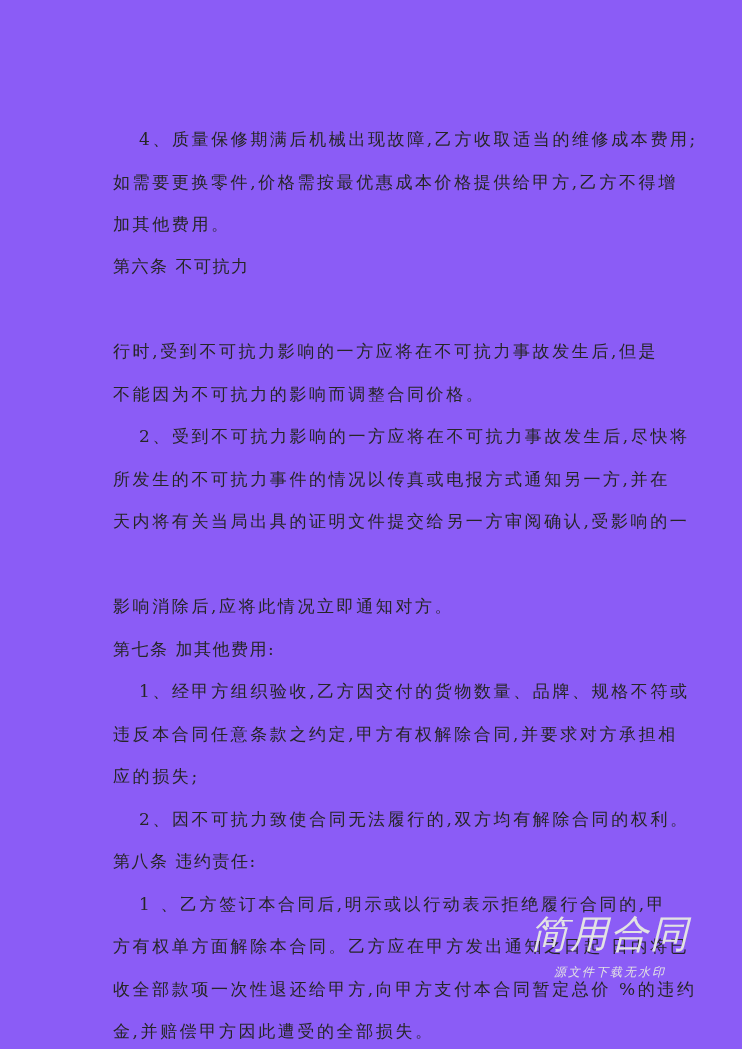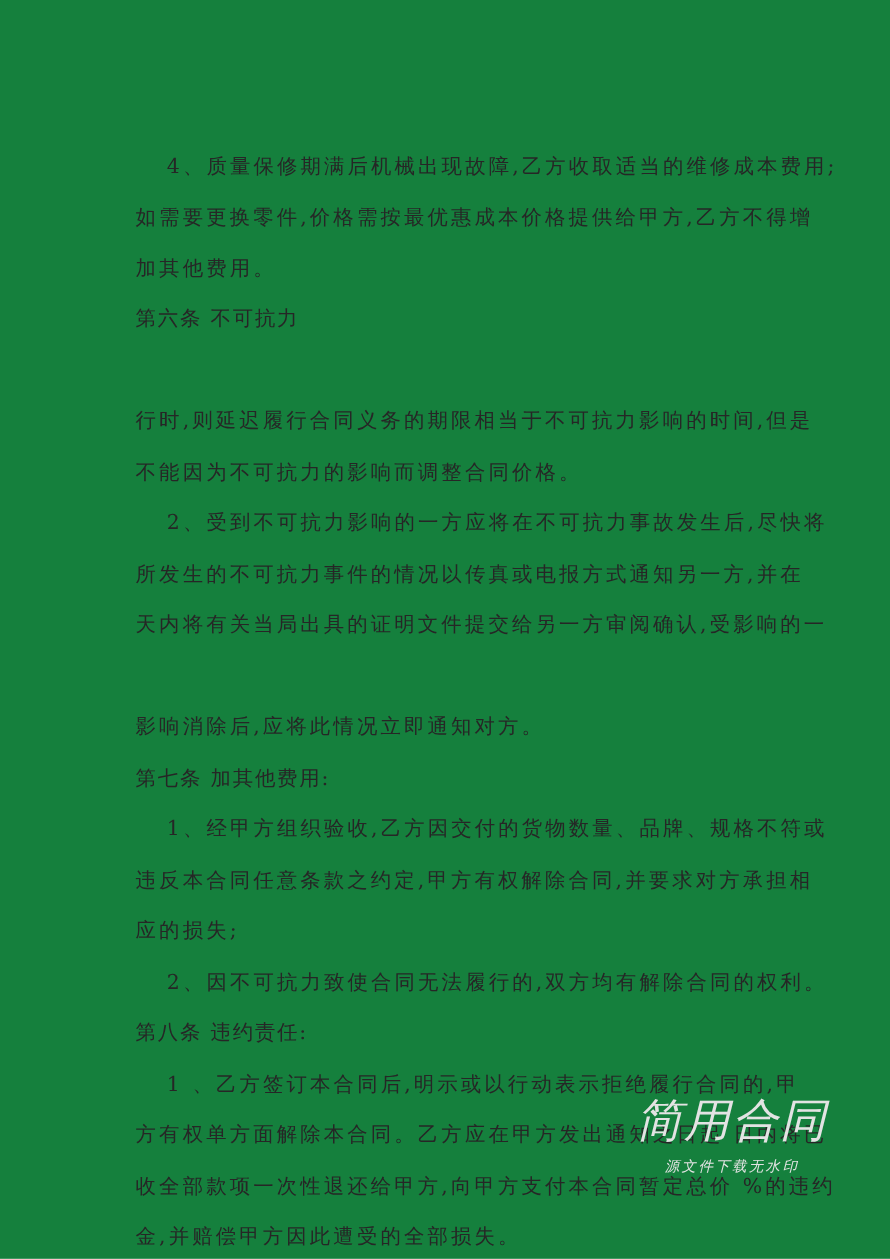--- a/index.html
+++ b/index.html
@@ -13,21 +13,21 @@
       position: relative;
       overflow: hidden;
       font-family: "DejaVu Serif", "Liberation Serif", serif;
       color: #222222;
     }
     .page {
       position: absolute;
       left: 0; top: 0;
       width: 742px;
       height: 1049px;
-      background: #15803d;
+      background: #8b5cf6;
     }
     .line {
       position: absolute;
       left: 113px;
       width: 520px;
       font-size: 17px;
       line-height: 24px;
       white-space: nowrap;
       letter-spacing: 2.6px;
       color: #262626;
@@ -63,21 +63,21 @@
 </head>
 <body>
 
 <div class="page">
 
   <div class="line indent" style="top:127px">4、质量保修期满后机械出现故障,乙方收取适当的维修成本费用;</div>
   <div class="line" style="top:170px">如需要更换零件,价格需按最优惠成本价格提供给甲方,乙方不得增</div>
   <div class="line" style="top:212px">加其他费用。</div>
 
   <div class="line heading" style="top:254px">第六条 不可抗力</div>
-  <div class="line" style="top:339px">行时,则延迟履行合同义务的期限相当于不可抗力影响的时间,但是</div>
+  <div class="line" style="top:339px">行时,受到不可抗力影响的一方应将在不可抗力事故发生后,但是</div>
   <div class="line" style="top:382px">不能因为不可抗力的影响而调整合同价格。</div>
 
   <div class="line indent" style="top:424px">2、受到不可抗力影响的一方应将在不可抗力事故发生后,尽快将</div>
   <div class="line" style="top:467px">所发生的不可抗力事件的情况以传真或电报方式通知另一方,并在</div>
   <div class="line" style="top:509px">天内将有关当局出具的证明文件提交给另一方审阅确认,受影响的一</div>
   <div class="line" style="top:594px">影响消除后,应将此情况立即通知对方。</div>
 
   <div class="line heading" style="top:637px">第七条 加其他费用:</div>
   <div class="line indent" style="top:679px">1、经甲方组织验收,乙方因交付的货物数量、品牌、规格不符或</div>
   <div class="line" style="top:722px">违反本合同任意条款之约定,甲方有权解除合同,并要求对方承担相</div>

